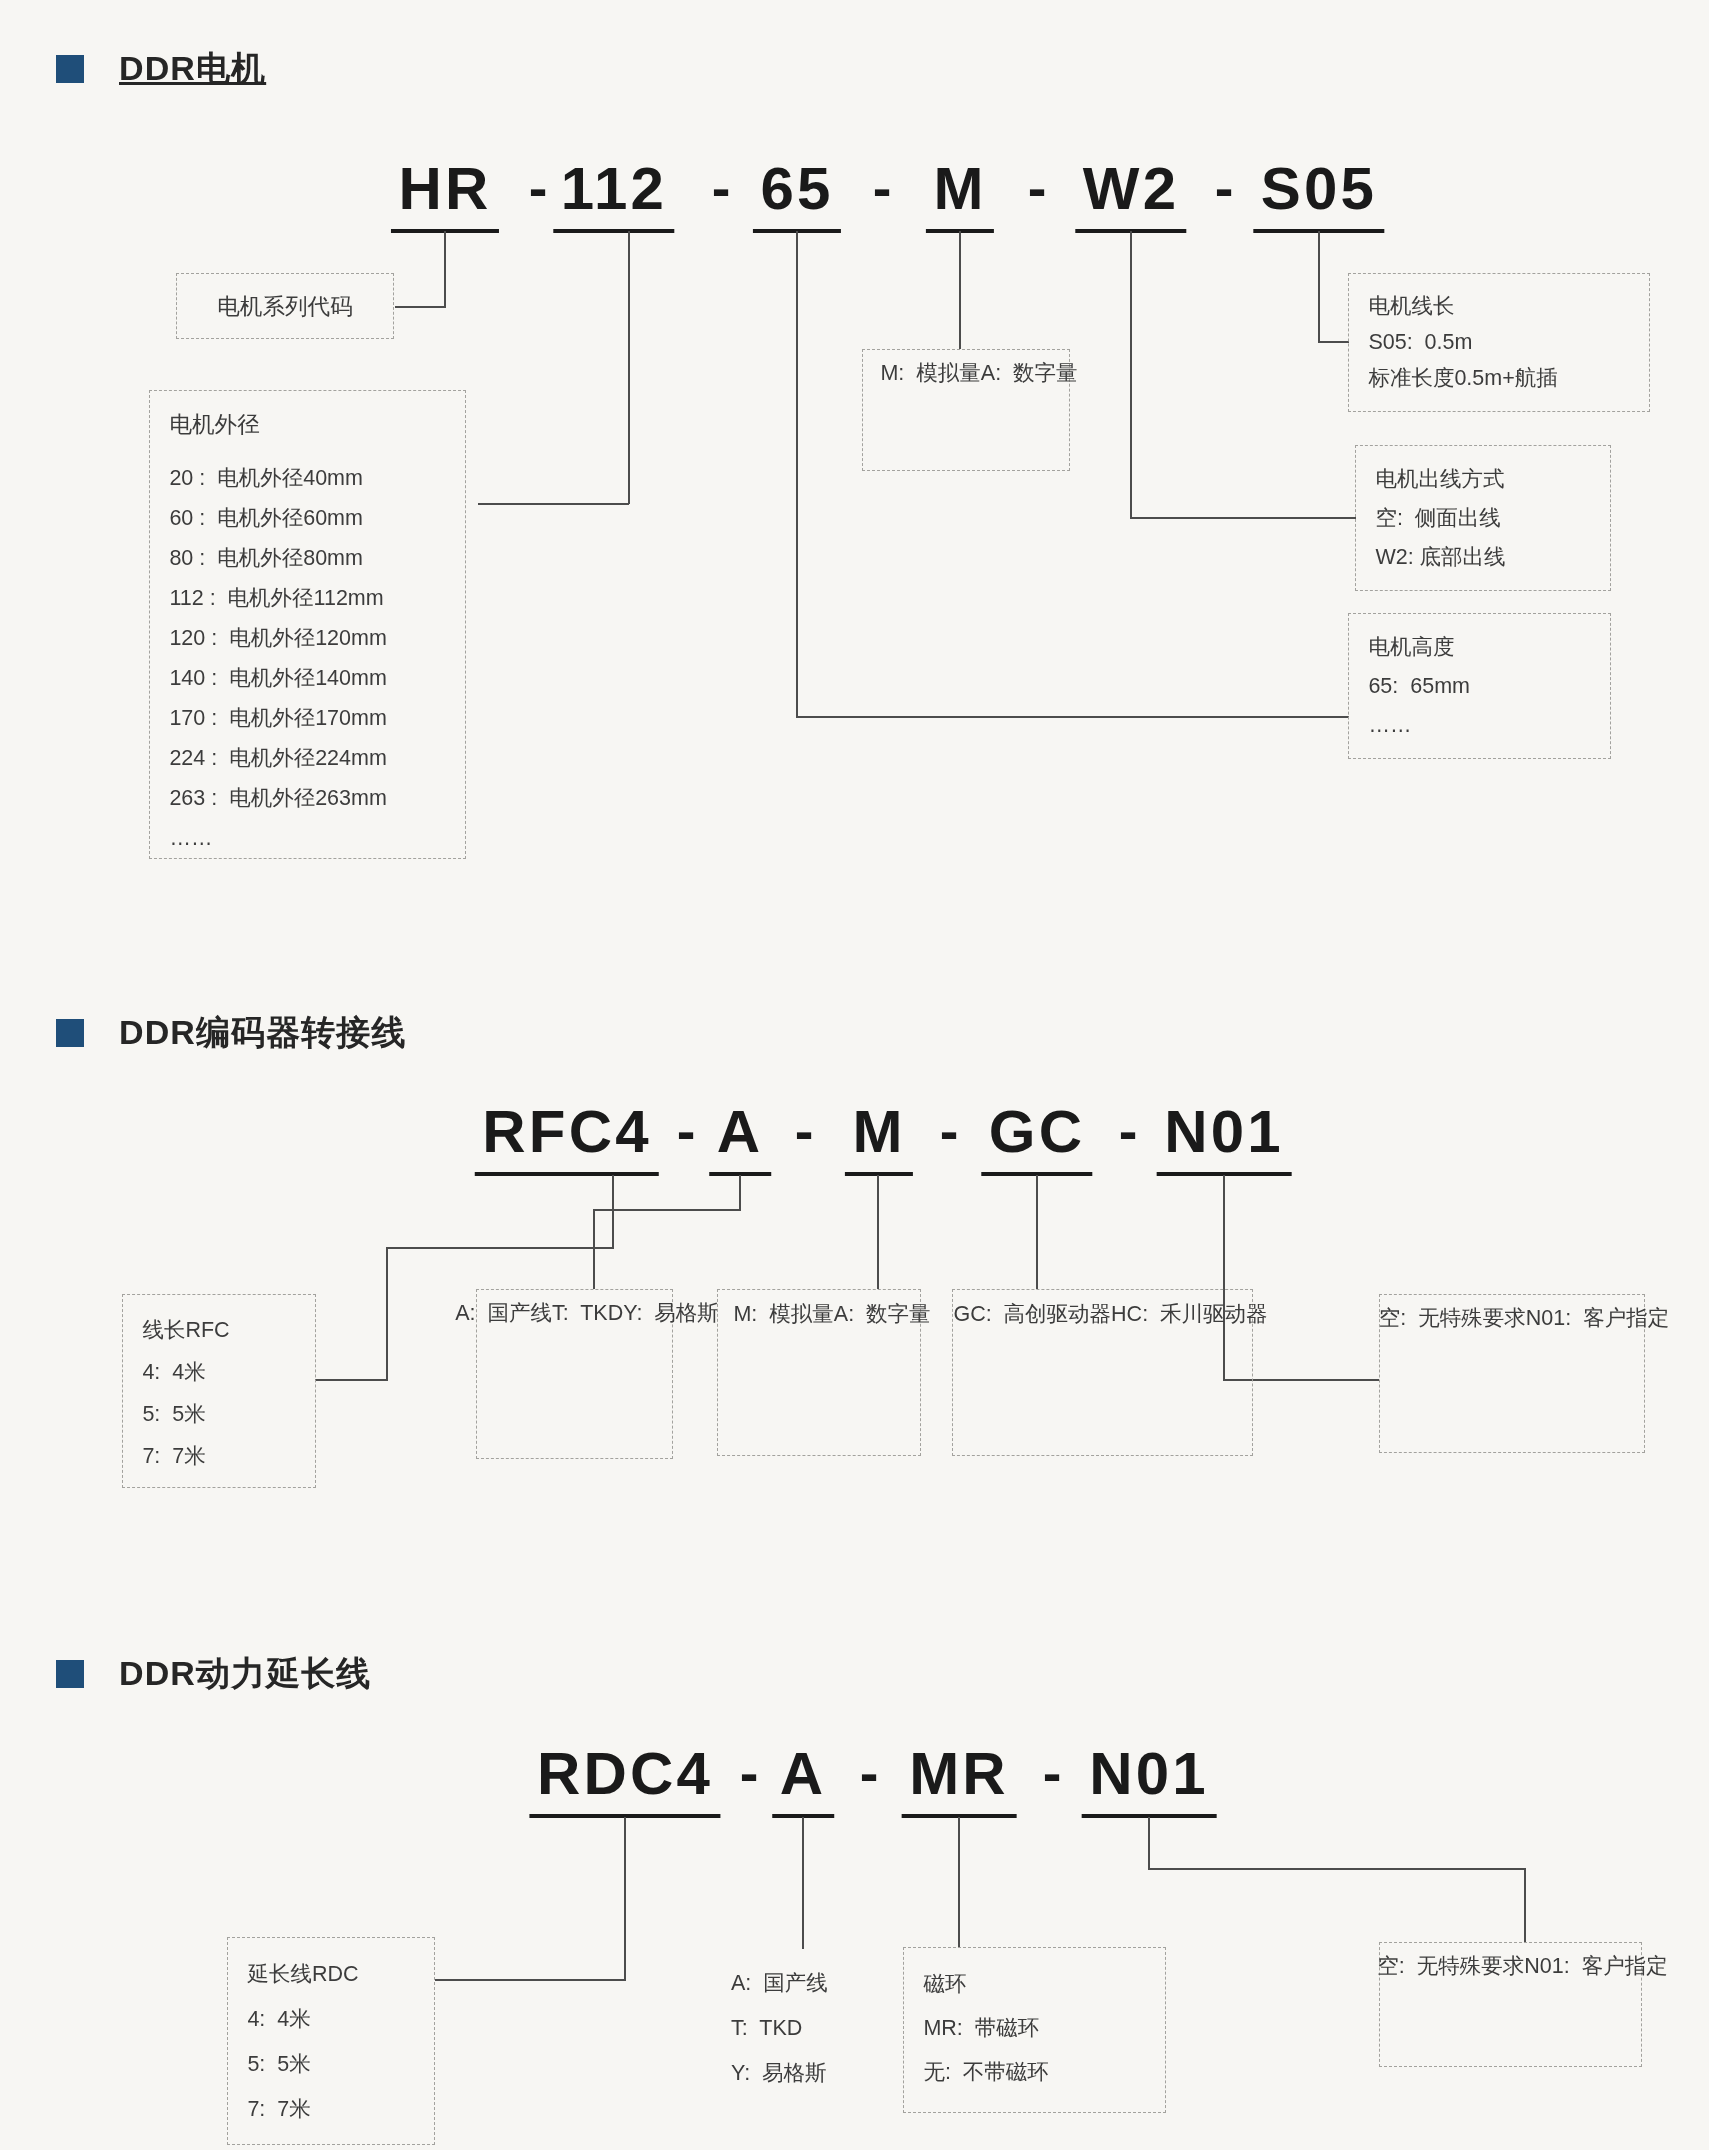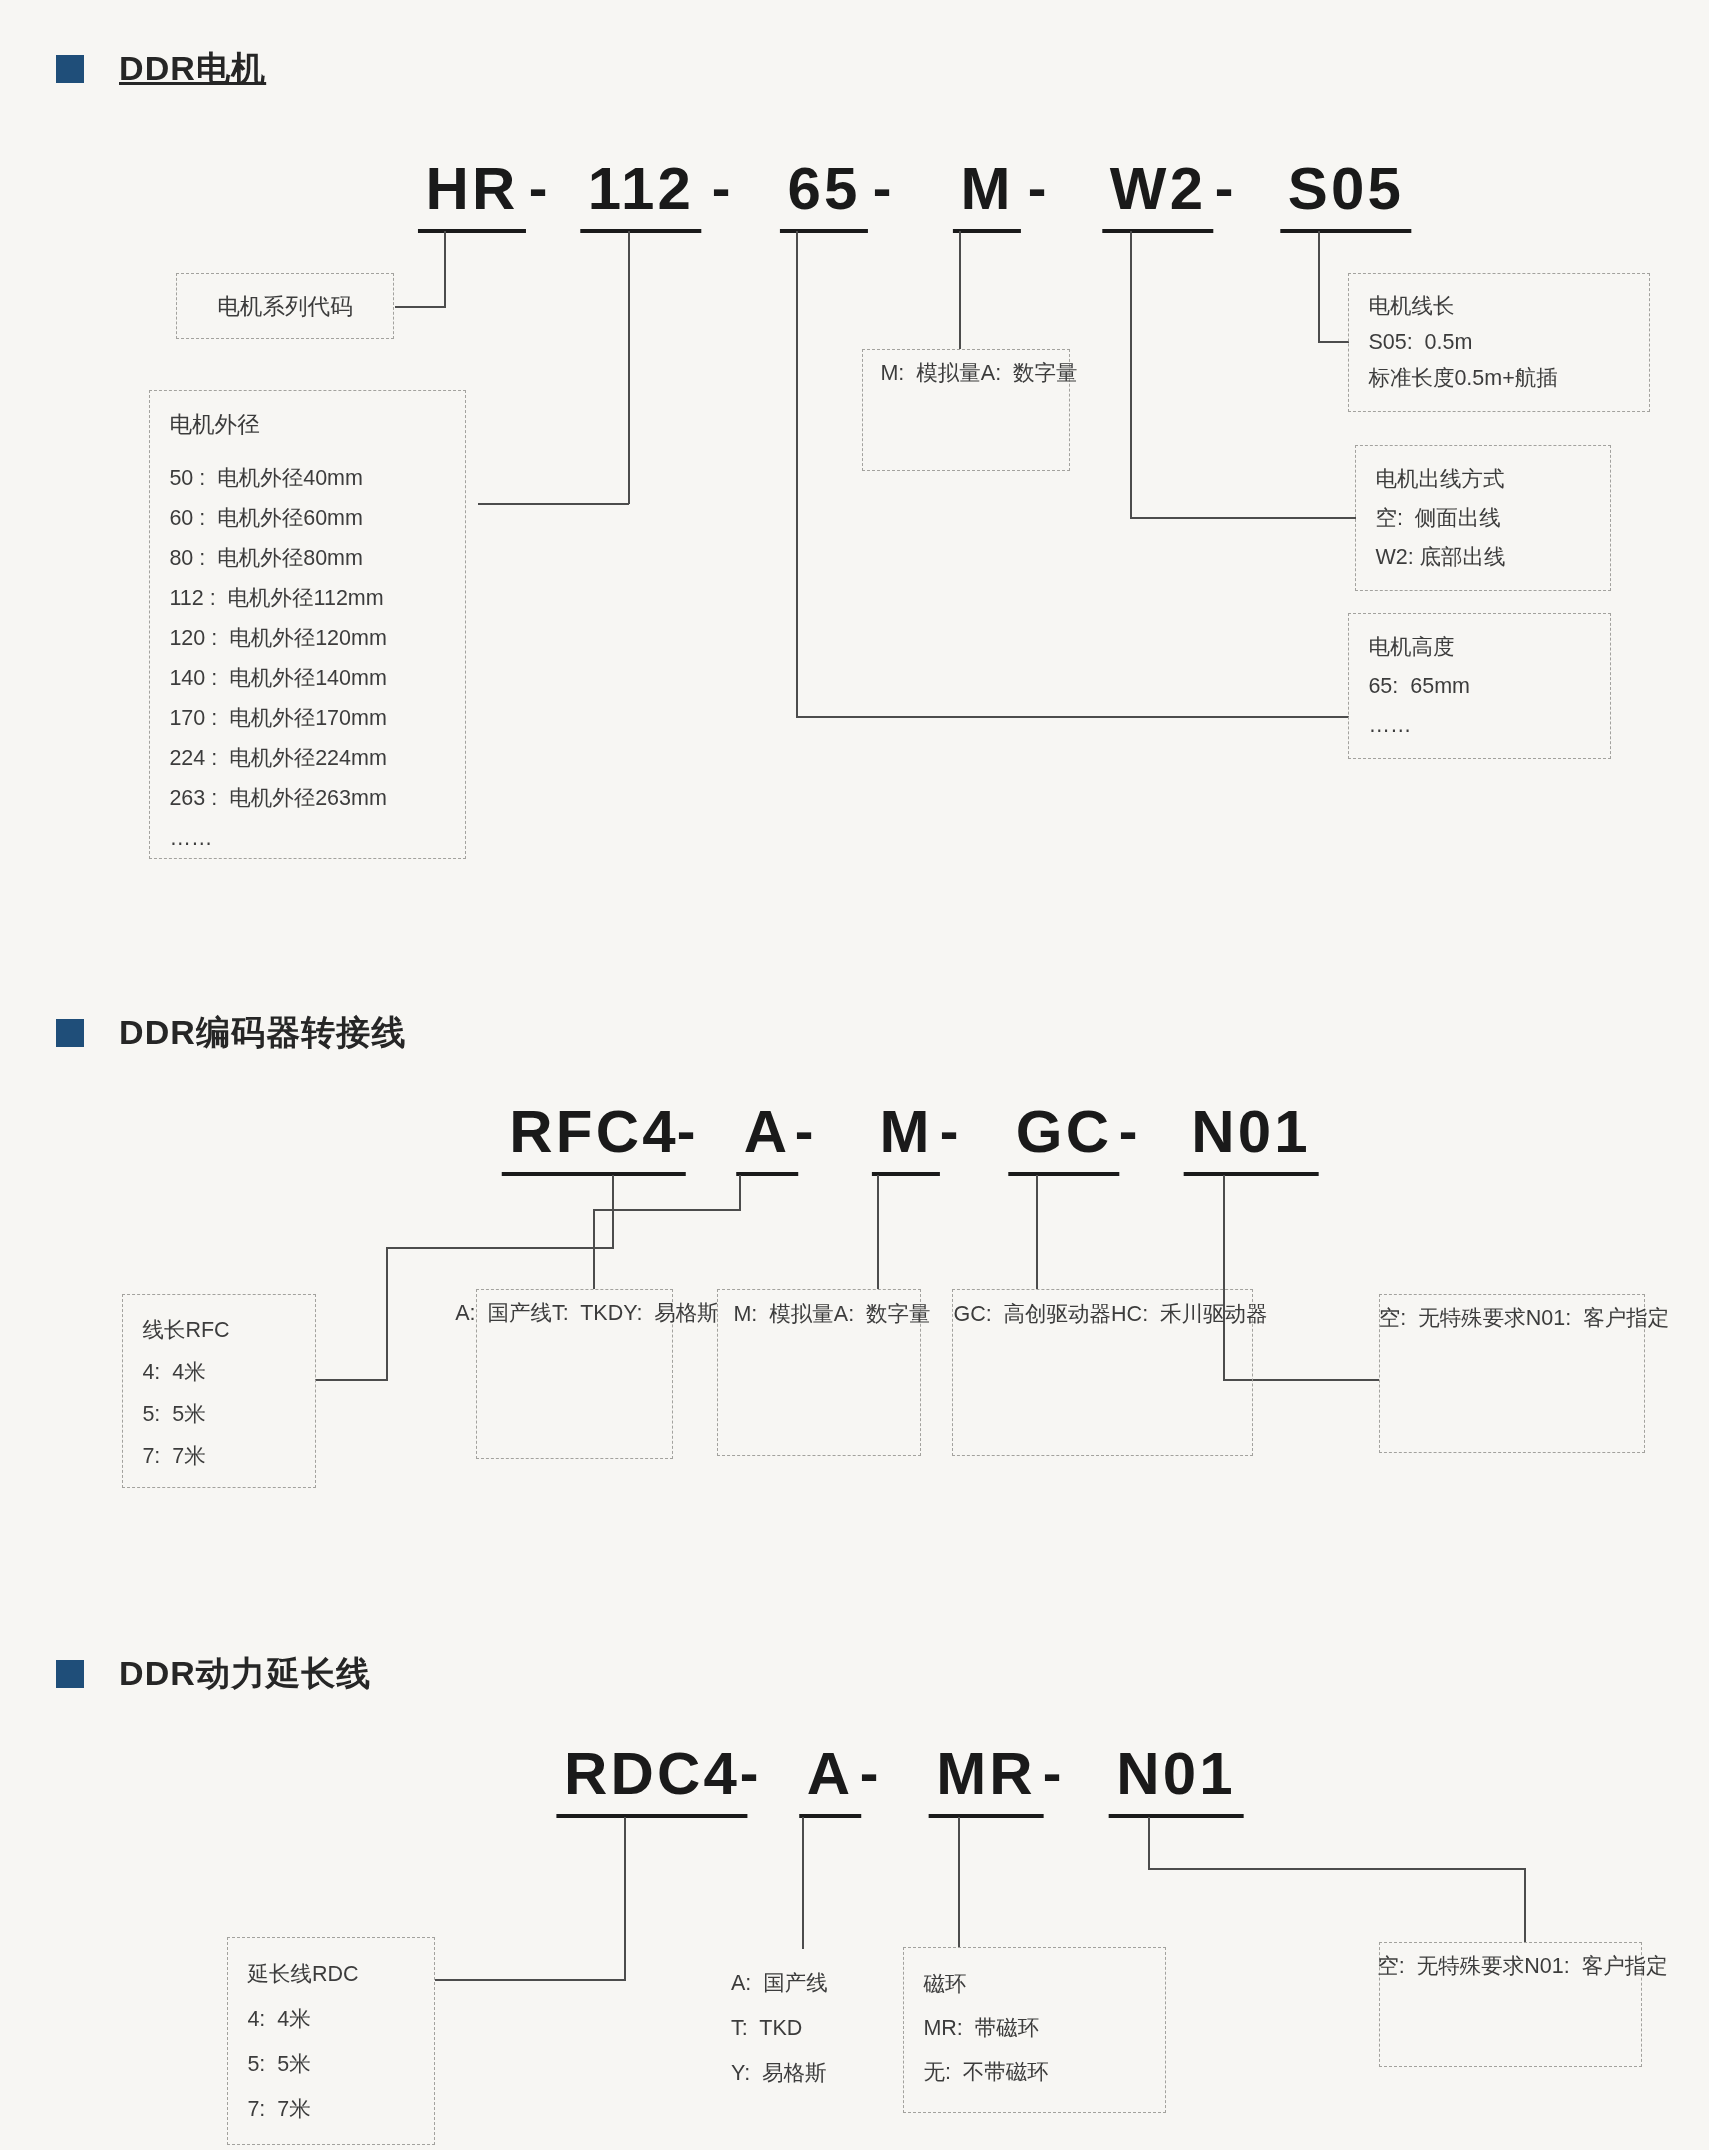--- a/index.html
+++ b/index.html
@@ -15,21 +15,21 @@
   .bullet { position:absolute; width:28px; height:28px; background:#1f4e79; }
   .sec-title {
     position:absolute; font-size:34px; font-weight:700; color:#262626;
     letter-spacing:1.1px; white-space:nowrap;
   }
 
   .seg {
     position:absolute; transform:translateX(-50%);
     font-size:60px; font-weight:700; color:#1a1a1a;
     letter-spacing:3.2px; line-height:1; white-space:nowrap;
-    padding:0 7.5px 9.7px 7.5px; border-bottom:4.3px solid #1a1a1a;margin-left:27px;
+    padding:0 7.5px 9.7px 7.5px; border-bottom:4.3px solid #1a1a1a;
   }
   .hy {
     position:absolute; transform:translateX(-50%);
     font-size:56px; font-weight:700; color:#1a1a1a; line-height:1.05;
     white-space:nowrap;
   }
 
   .box { position:absolute; border:1.6px dashed #a3a29e; color:#3c3c3c; }
   .pad { padding:14px 19.4px; }
   .vcenter { display:flex; justify-content:center; }
@@ -74,21 +74,21 @@
   <div class="hline" style="left:1130px; top:517px;  width:226px;"></div>
   <div class="vline" style="left:1318px; top:231px;  height:112px;"></div>
   <div class="hline" style="left:1318px; top:341px;  width:31px;"></div>
 
   <div class="box ccenter" style="left:176px; top:273px; width:218px; height:66px;">
     <div class="bt">电机系列代码</div>
   </div>
 
   <div class="box pad" style="left:149px; top:390px; width:317px; height:469px; line-height:40px;">
     <div class="bt" style="margin-bottom:13px;">电机外径</div>
-    <div class="bl">50 :  电机外径40mm</div>
+    <div class="bl">20 :  电机外径40mm</div>
     <div class="bl">60 :  电机外径60mm</div>
     <div class="bl">80 :  电机外径80mm</div>
     <div class="bl">112 :  电机外径112mm</div>
     <div class="bl">120 :  电机外径120mm</div>
     <div class="bl">140 :  电机外径140mm</div>
     <div class="bl">170 :  电机外径170mm</div>
     <div class="bl">224 :  电机外径224mm</div>
     <div class="bl">263 :  电机外径263mm</div>
     <div class="bl">……</div>
   </div>

